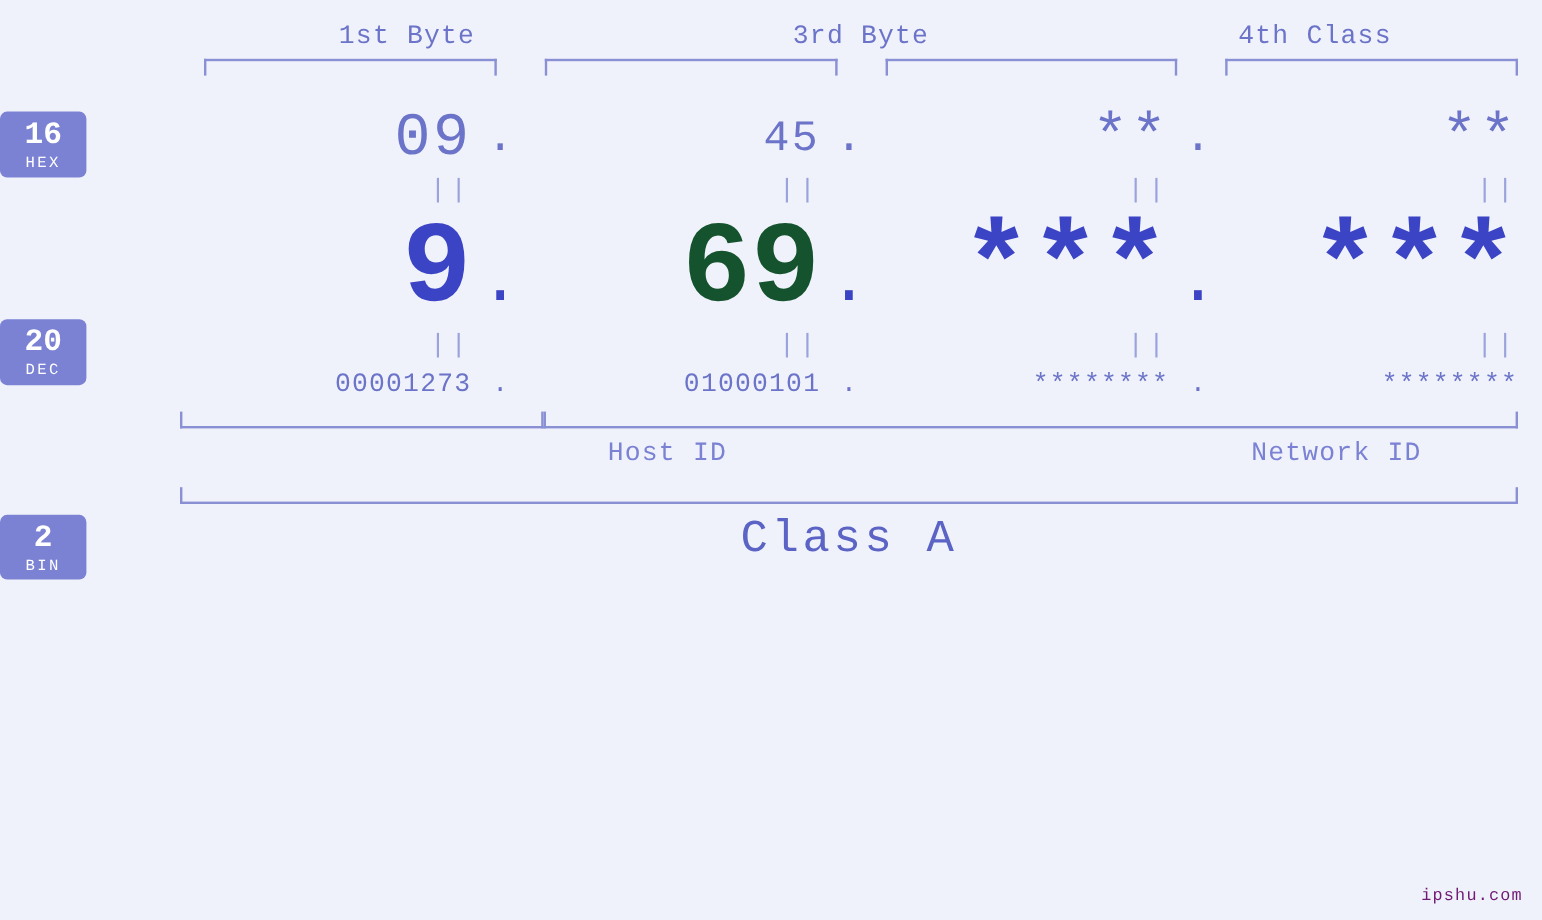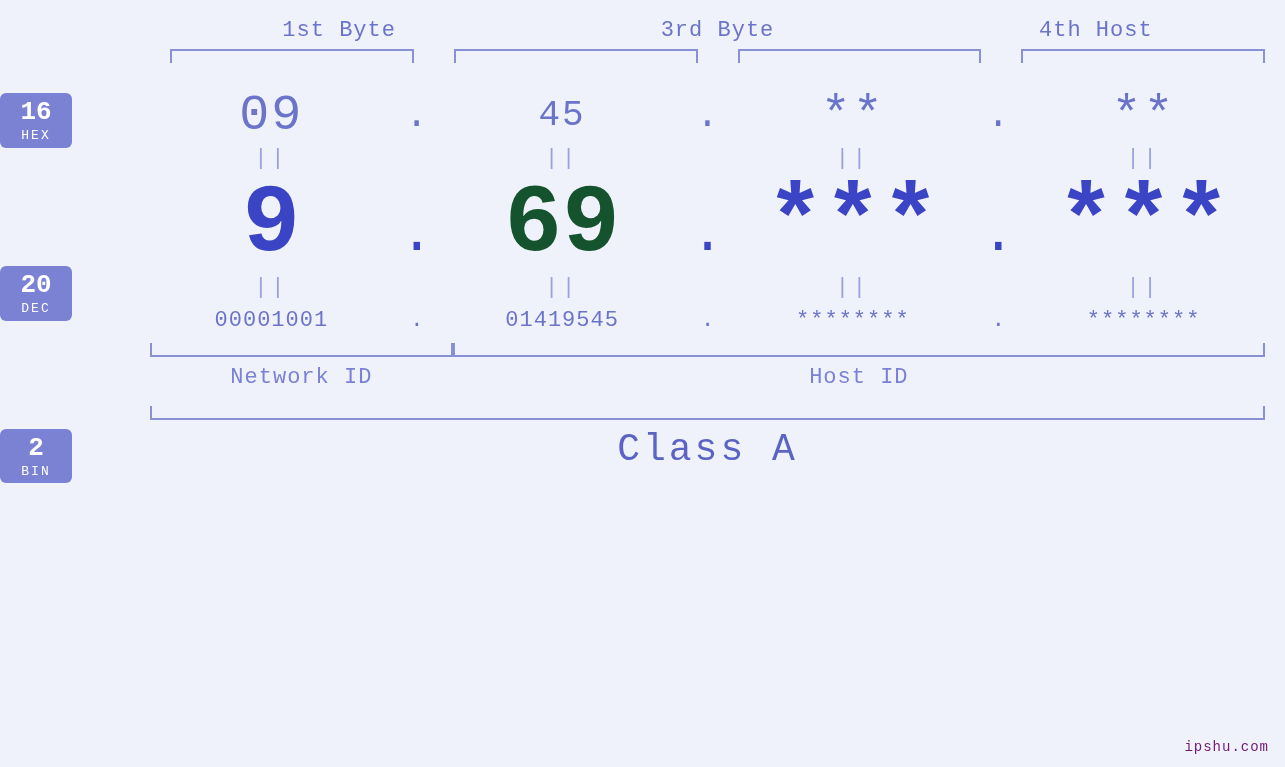--- a/index.html
+++ b/index.html
@@ -88,40 +88,40 @@
       letter-spacing: 1px;
     }
 
     .row-flex {
       display: flex;
       align-items: center;
     }
 
     .col {
       flex: 1;
-      text-align: center;
+      text-align: right;
       font-family: Liberation Mono, monospace;
     }
 
     .sep {
       width: 48px;
       text-align: center;
       flex-shrink: 0;
     }
 
   </style>
 </head>
 <body>
 
 <div class="container">
 
   <div class="header-row">
     <div class="byte-col">1st Byte</div>
     <div class="byte-col">3rd Byte</div>
-    <div class="byte-col">4th Host</div>
+    <div class="byte-col">4th Class</div>
   </div>
 
   <div class="bracket-row">
     <div class="bracket"></div>
     <div class="bracket"></div>
     <div class="bracket"></div>
     <div class="bracket"></div>
   </div>
 
   <div style="display:flex; width:100%; flex:1; position:relative; margin-top:10px;">
@@ -185,39 +185,39 @@
         <div class="col" style="color:#9ba3dc; font-size:22px; letter-spacing:4px;">||</div>
         <div class="sep"></div>
         <div class="col" style="color:#9ba3dc; font-size:22px; letter-spacing:4px;">||</div>
         <div class="sep"></div>
         <div class="col" style="color:#9ba3dc; font-size:22px; letter-spacing:4px;">||</div>
         <div class="sep"></div>
         <div class="col" style="color:#9ba3dc; font-size:22px; letter-spacing:4px;">||</div>
       </div>
 
       <div class="row-flex" style="margin-top:6px;">
-        <div class="col" style="color:#6b74c8; font-size:22px; letter-spacing:1px;">00001001</div>
+        <div class="col" style="color:#6b74c8; font-size:22px; letter-spacing:1px;">00001273</div>
         <div class="sep" style="color:#6b74c8; font-size:22px;">.</div>
-        <div class="col" style="color:#6b74c8; font-size:22px; letter-spacing:1px;">01419545</div>
+        <div class="col" style="color:#6b74c8; font-size:22px; letter-spacing:1px;">01000101</div>
         <div class="sep" style="color:#6b74c8; font-size:22px;">.</div>
         <div class="col" style="color:#6b74c8; font-size:22px; letter-spacing:1px;">********</div>
         <div class="sep" style="color:#6b74c8; font-size:22px;">.</div>
         <div class="col" style="color:#6b74c8; font-size:22px; letter-spacing:1px;">********</div>
       </div>
 
       <div style="display:flex; margin-top:10px; width:100%;">
 
         <div style="flex:0 0 calc(25% + 24px); border-bottom:2px solid #8a90d4; border-left:2px solid #8a90d4; border-right:2px solid #8a90d4; height:14px; margin-right:0;"></div>
 
         <div style="flex:1; border-bottom:2px solid #8a90d4; border-left:2px solid #8a90d4; border-right:2px solid #8a90d4; height:14px;"></div>
       </div>
 
       <div style="display:flex; margin-top:8px; width:100%;">
+        <div style="flex:1; text-align:center; color:#7b82d4; font-size:22px; letter-spacing:1px;">Host ID</div>
         <div style="flex:0 0 calc(25% + 24px); text-align:center; color:#7b82d4; font-size:22px; letter-spacing:1px;">Network ID</div>
-        <div style="flex:1; text-align:center; color:#7b82d4; font-size:22px; letter-spacing:1px;">Host ID</div>
       </div>
 
       <div style="width:100%; border-bottom:2px solid #8a90d4; border-left:2px solid #8a90d4; border-right:2px solid #8a90d4; height:14px; margin-top:16px;"></div>
 
       <div style="text-align:center; color:#5b63c4; font-size:38px; letter-spacing:3px; margin-top:8px; font-weight:500;">Class A</div>
 
     </div>
   </div>
 
   <div class="watermark">ipshu.com</div>

